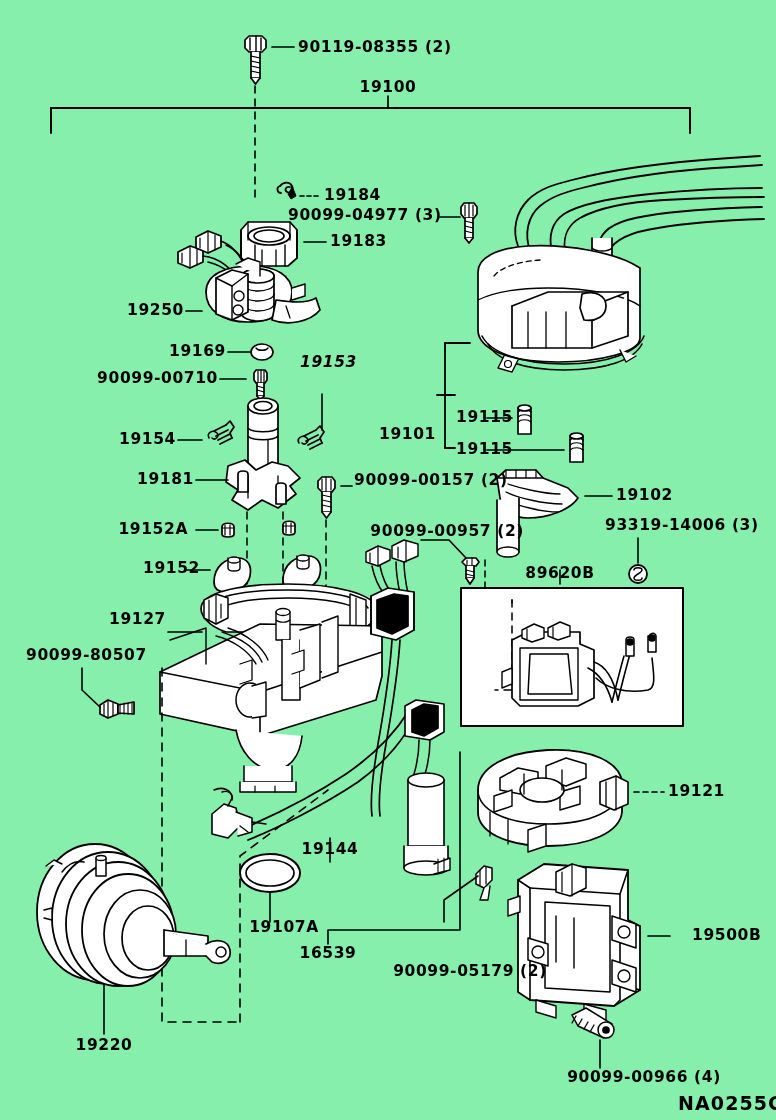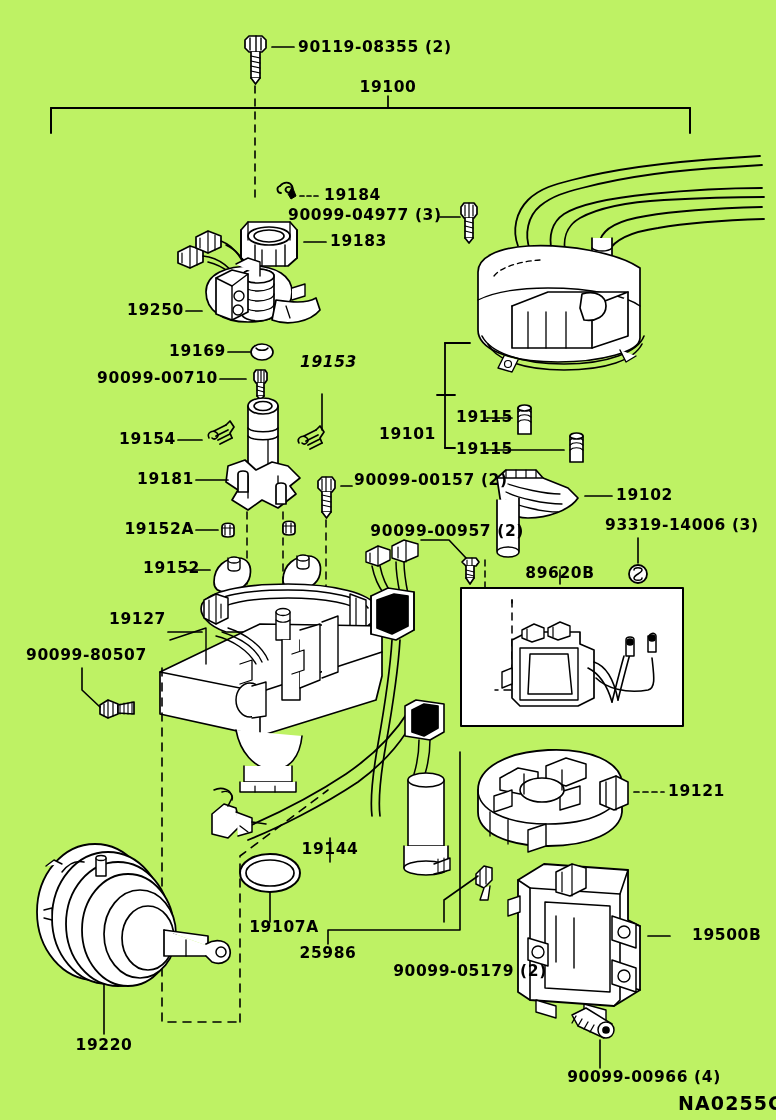--- a/index.html
+++ b/index.html
@@ -1,21 +1,21 @@
 <!DOCTYPE html>
 <html><head>
 <meta charset="utf-8">
 <title>Distributor Parts Diagram</title>
 <style>
   html,body{margin:0;padding:0;background:#ffffff;}
   body{
     font-family:"DejaVu Sans","Liberation Sans",sans-serif;
     width:776px;height:1120px;overflow:hidden;position:relative;
   }
-  #stage{position:absolute;left:0;top:0;width:776px;height:1120px;background:#bef264;}
+  #stage{position:absolute;left:0;top:0;width:776px;height:1120px;background:#86efac;}
   #stage svg{position:absolute;left:0;top:0;}
   .lbl{
     position:absolute;
     font-family:"DejaVu Sans","Liberation Sans",sans-serif;
     font-size:15.5px;
     letter-spacing:0.6px;
     color:#000;
     white-space:nowrap;
     line-height:1;
     font-weight:600;
@@ -517,39 +517,39 @@
   <div class="lbl" style="left:288px;top:208px;">90099-04977 (3)</div>
   <div class="lbl" style="left:330px;top:234px;">19183</div>
 
   <div class="lbl r" style="left:184px;top:303px;">19250</div>
   <div class="lbl r" style="left:226px;top:344px;">19169</div>
   <div class="lbl r" style="left:218px;top:371px;">90099-00710</div>
   <div class="lbl" style="left:300px;top:355px;font-style:italic;">19153</div>
 
   <div class="lbl r" style="left:176px;top:432px;">19154</div>
   <div class="lbl r" style="left:194px;top:472px;">19181</div>
-  <div class="lbl r" style="left:194px;top:522px;text-align:right;">19152A</div>
+  <div class="lbl r" style="left:188px;top:522px;text-align:right;">19152A</div>
   <div class="lbl r" style="left:200px;top:561px;">19152</div>
 
   <div class="lbl r" style="left:436px;top:387px;margin-top:40px;">19101</div>
   <div class="lbl" style="left:456px;top:410px;">19115</div>
   <div class="lbl" style="left:456px;top:442px;">19115</div>
 
   <div class="lbl" style="left:354px;top:473px;text-align:center;">90099-00157 (2)</div>
   <div class="lbl r" style="left:524px;top:524px;">90099-00957 (2)</div>
   <div class="lbl" style="left:616px;top:488px;">19102</div>
   <div class="lbl" style="left:564px;top:518px;margin-left:41px;">93319-14006 (3)</div>
   <div class="lbl c" style="left:560px;top:566px;">89620B</div>
 
   <div class="lbl r" style="left:166px;top:612px;">19127</div>
   <div class="lbl" style="left:26px;top:648px;">90099-80507</div>
 
   <div class="lbl c" style="left:330px;top:842px;">19144</div>
   <div class="lbl c" style="left:284px;top:920px;">19107A</div>
-  <div class="lbl c" style="left:328px;top:946px;">25986</div>
+  <div class="lbl c" style="left:328px;top:946px;">16539</div>
   <div class="lbl c" style="left:470px;top:964px;">90099-05179 (2)</div>
 
   <div class="lbl c" style="left:104px;top:1038px;">19220</div>
   <div class="lbl" style="left:668px;top:784px;">19121</div>
   <div class="lbl" style="left:672px;top:928px;margin-left:20px;">19500B</div>
   <div class="lbl c" style="left:644px;top:1070px;">90099-00966 (4)</div>
 
   <div class="lbl code" style="left:678px;top:1094px;">NA0255C</div>
 
 </div>

